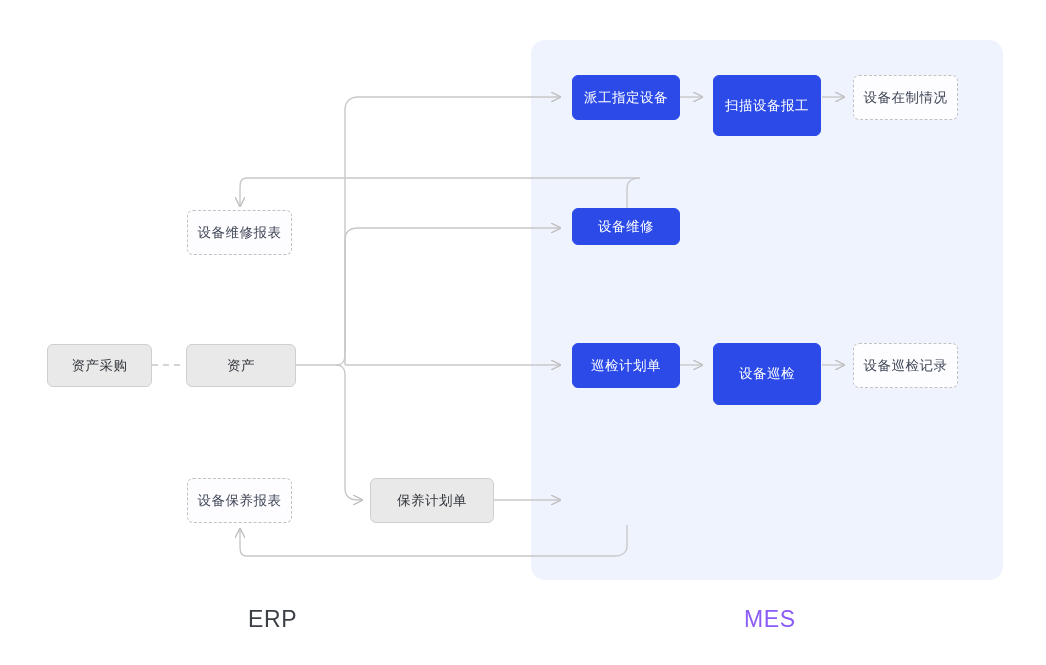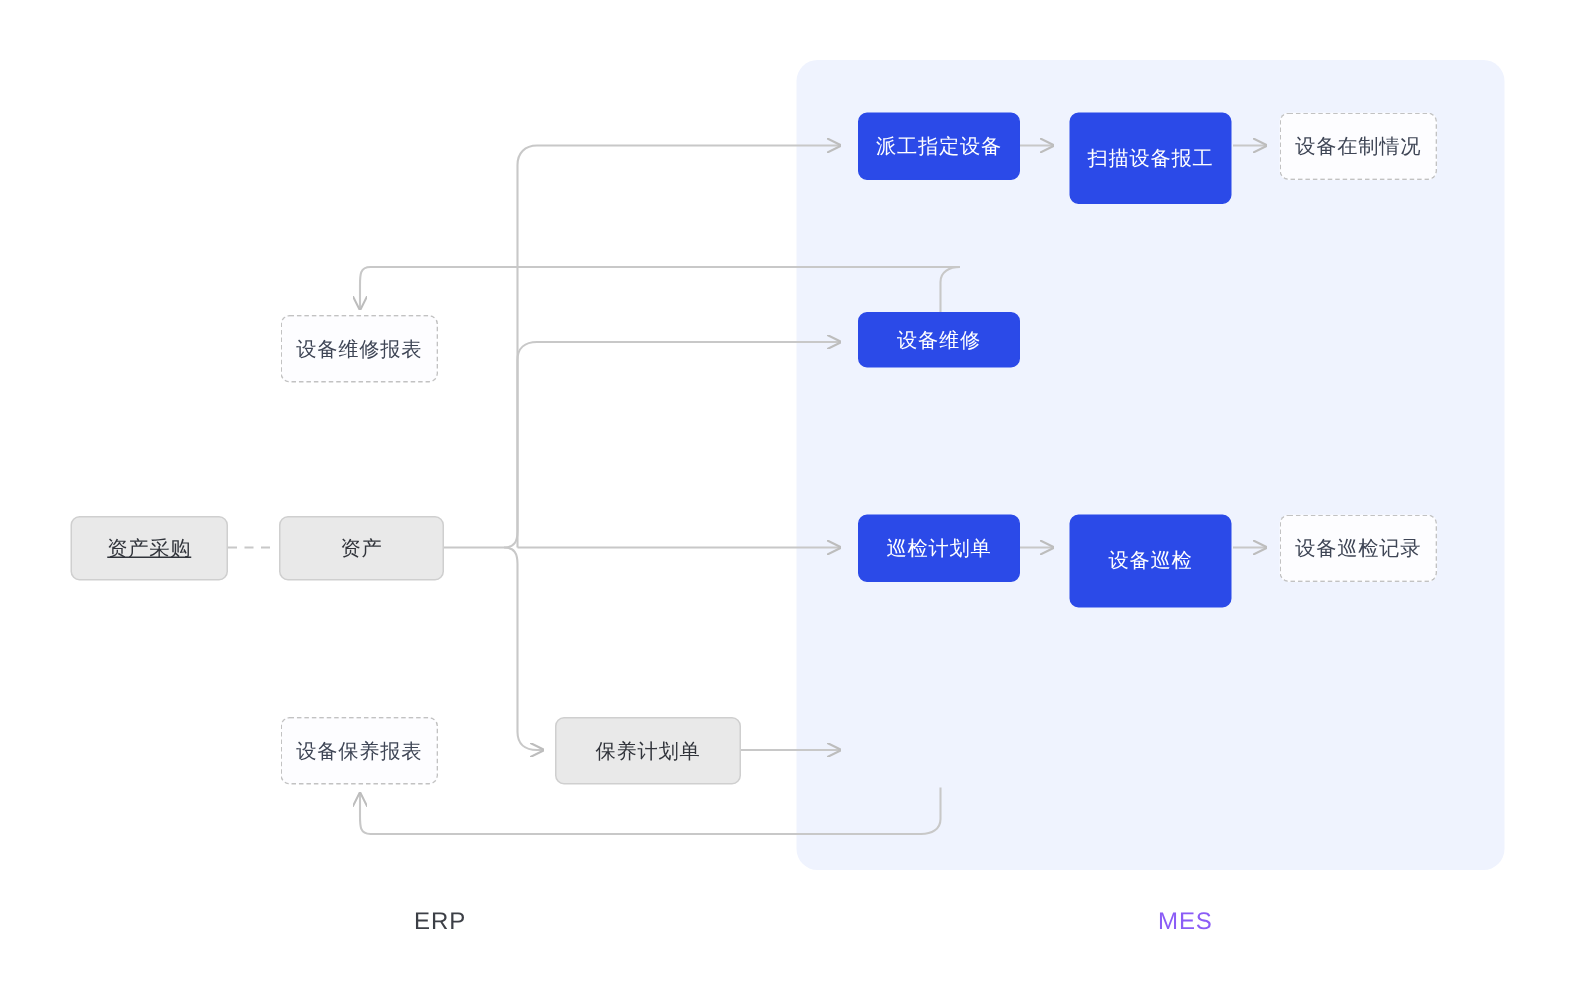--- a/index.html
+++ b/index.html
@@ -47,23 +47,22 @@
   }
   .node-dashed{
     background:#fdfdff;
     color:#3e4555;
     border:1px dashed #c2c2c2;
   }
 
   
   .sys-label{
     position:absolute;
-    font-size:16px;
+    font-size:23px;
     letter-spacing:0.6px;
-    margin-left:28px;
   }
   .sys-erp{left:248px;top:606px;color:#3c3f46;}
   .sys-mes{left:744px;top:606px;color:#8b5cf6;}
 </style>
 </head>
 <body>
 
 <div id="canvas">
 
   <div class="mes-panel"></div>
@@ -91,21 +90,21 @@
 
       <path d="M 680 365 L 702 365" marker-end="url(#arrow)"></path>
       <path d="M 822 365 L 844 365" marker-end="url(#arrow)"></path>
 
       <path d="M 478 500 L 560 500" marker-end="url(#arrow)"></path>
 
       <path d="M 627 525 L 627 546 C 627 553 621 556 614 556 L 247 556 C 240 556 240 551 240 544 L 240 529" marker-end="url(#arrow)"></path>
     </g>
   </svg>
 
-  <div class="node node-gray" style="left:47px;top:344px;width:105px;height:43px;text-decoration:underline;">资产采购</div>
+  <div class="node node-gray" style="left:47px;top:344px;width:105px;height:43px;">资产采购</div>
 
   <div class="node node-gray" style="left:186px;top:344px;width:110px;height:43px;">资产</div>
 
   <div class="node node-dashed" style="left:187px;top:210px;width:105px;height:45px;">设备维修报表</div>
 
   <div class="node node-dashed" style="left:187px;top:478px;width:105px;height:45px;">设备保养报表</div>
 
   <div class="node node-gray" style="left:370px;top:478px;width:124px;height:45px;">保养计划单</div>
 
   <div class="node node-blue" style="left:572px;top:75px;width:108px;height:45px;">派工指定设备</div>

